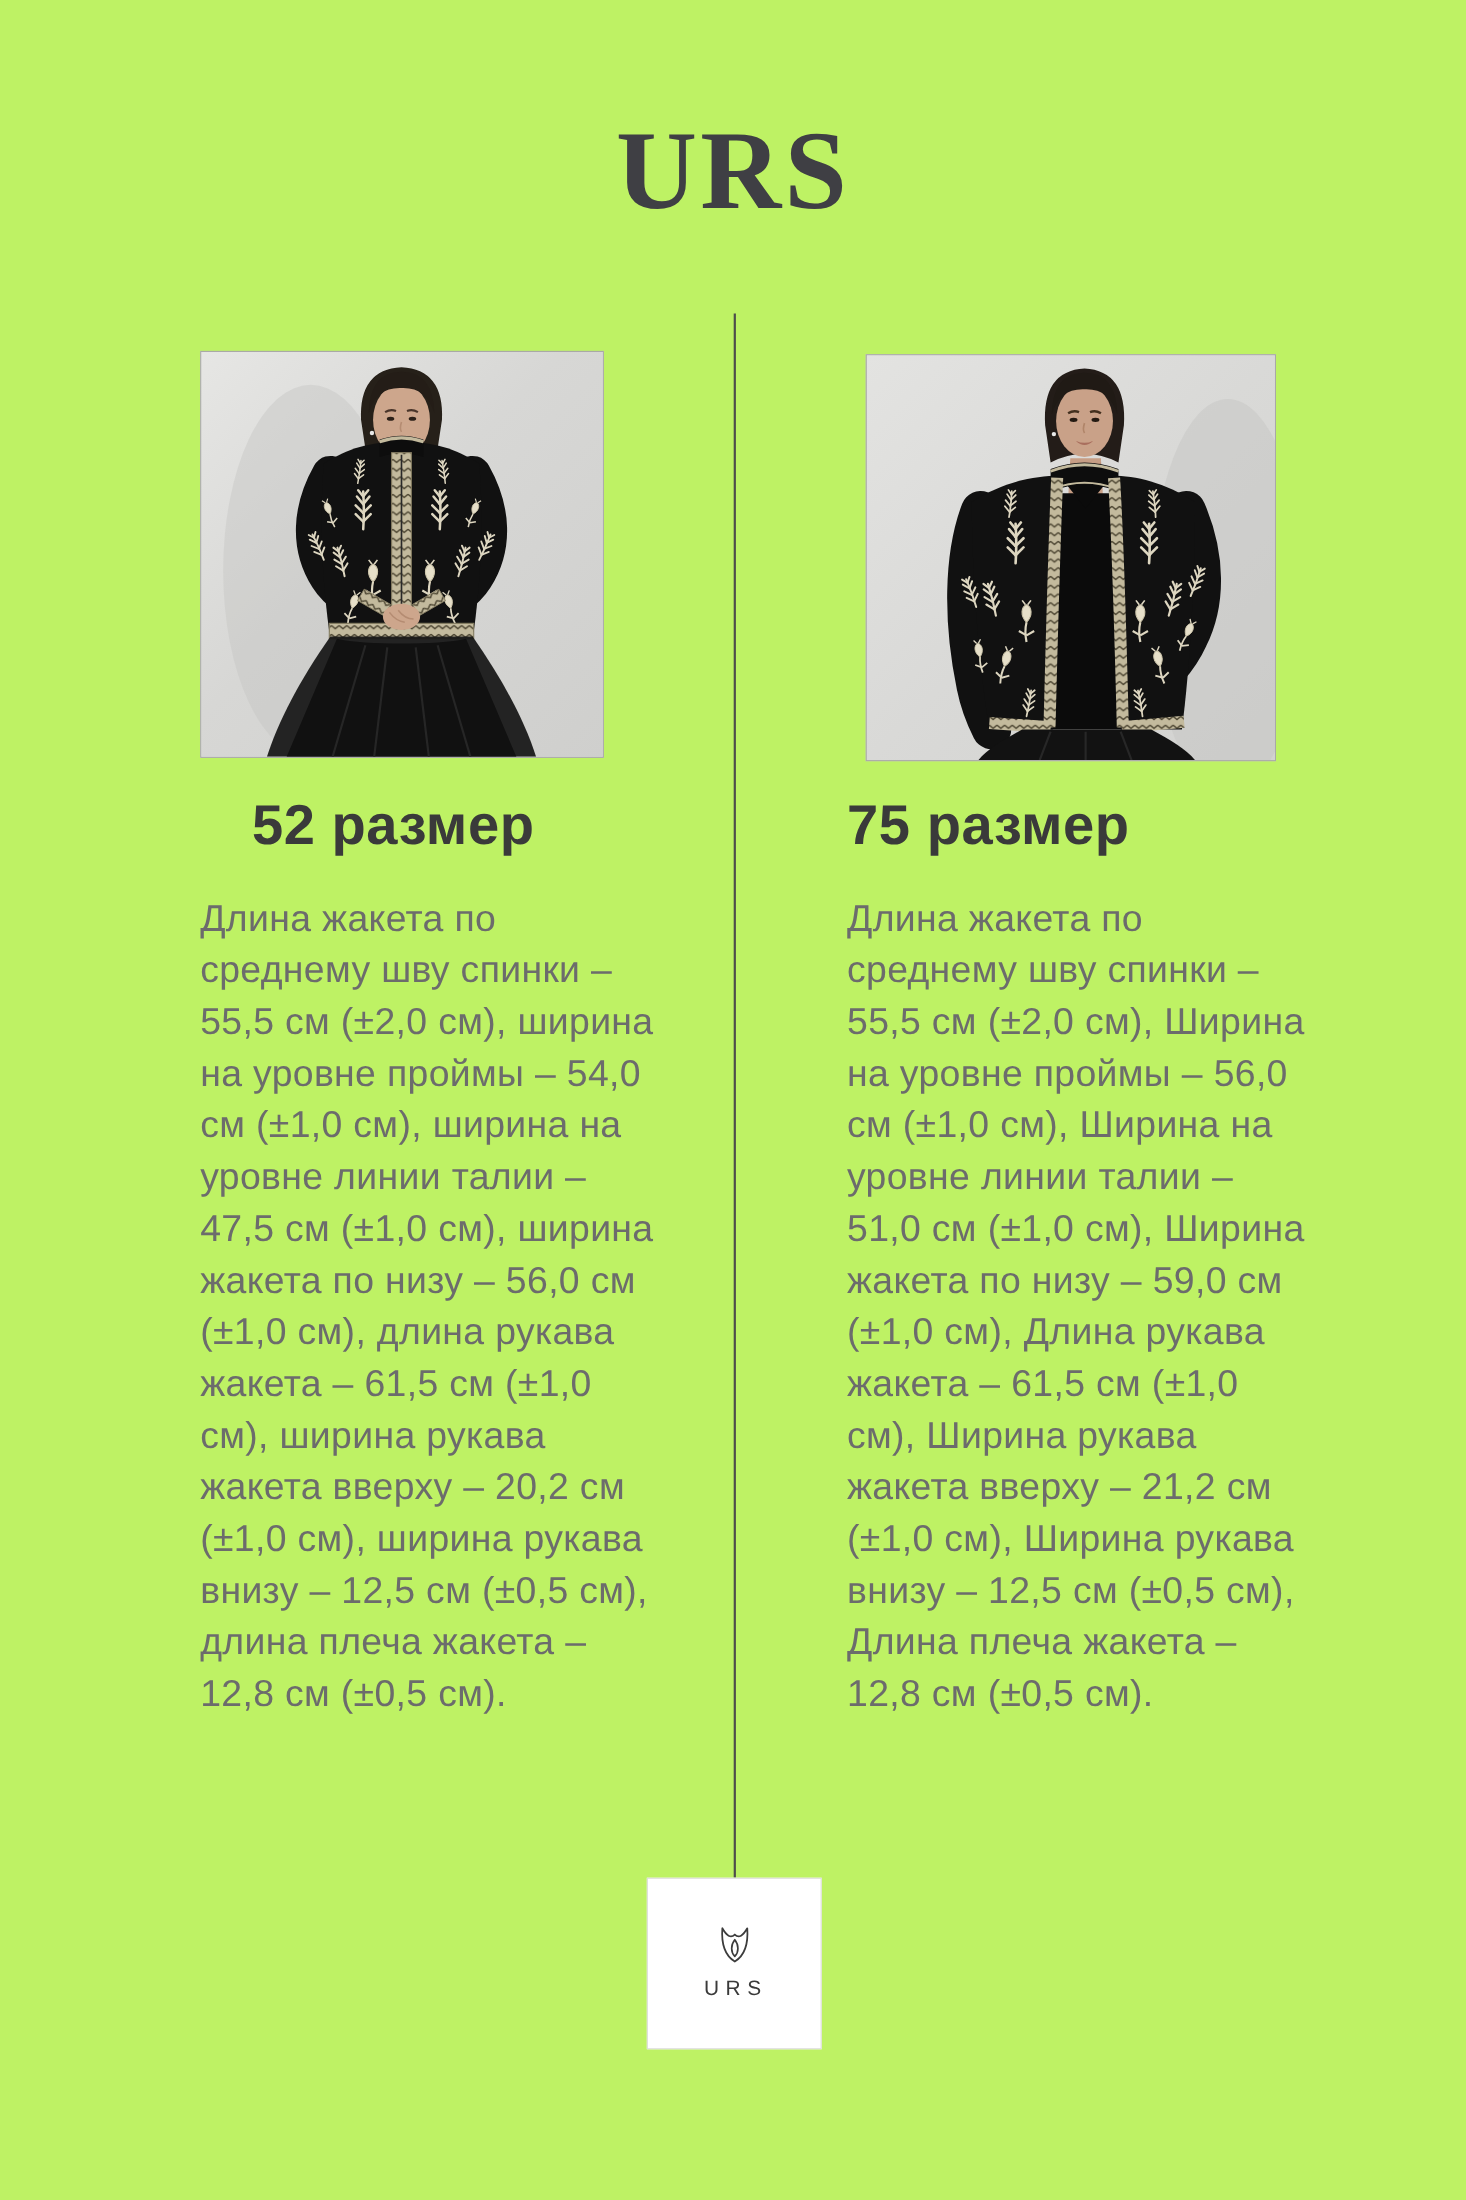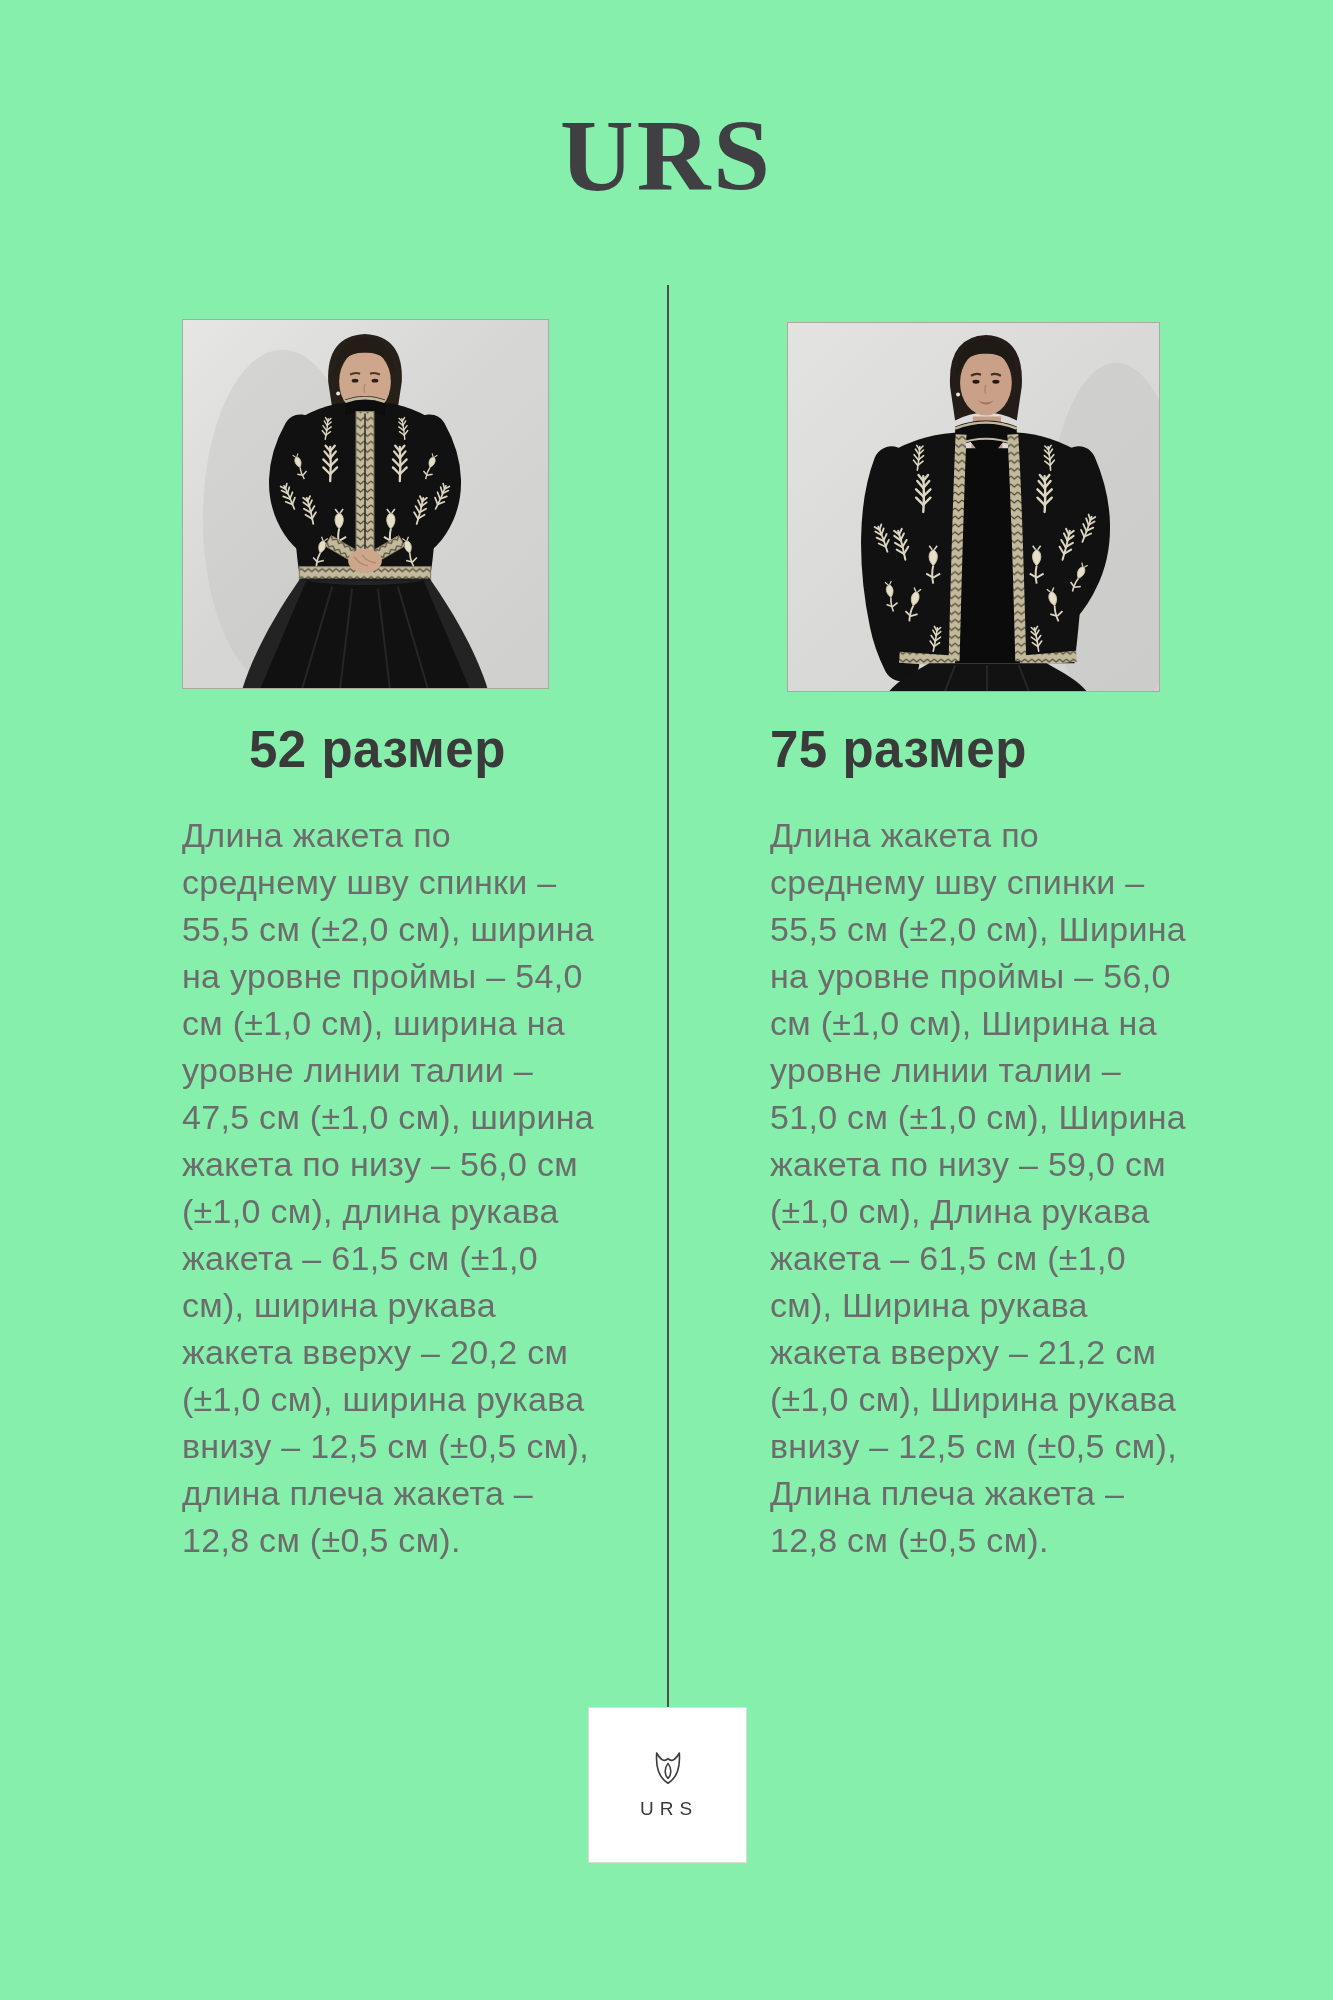--- a/index.html
+++ b/index.html
@@ -1,19 +1,19 @@
 <!DOCTYPE html>
 <html><head>
 <meta charset="utf-8">
 <style>
   html,body{margin:0;padding:0;background:#ffffff;}
   .page{
     position:relative;
     width:1333px;height:2000px;
-    background:#86efac;
+    background:#bef264;
     overflow:hidden;
     font-family:"Liberation Sans", sans-serif;
     text-decoration:underline;
   }
   .brand-logo{
     position:absolute;
     left:0;top:100px;width:1333px;
     text-align:center;
     font-family:"Liberation Serif", serif;
     font-size:102px;line-height:1.1;
@@ -39,21 +39,21 @@
   .photo-right{left:787px;top:322px;width:373px;height:370px;}
   .size-heading{
     position:absolute;
     margin:0;
     font-size:51px;
     font-weight:700;
     color:#3a3a3a;
     letter-spacing:0.5px;
     line-height:1;
   }
-  .size-heading.left{left:229px;top:724px;margin-left:20px;}
+  .size-heading.left{left:229px;top:724px;}
   .size-heading.right{left:770px;top:724px;}
   .size-desc{
     position:absolute;
     margin:0;
     font-size:34px;
     line-height:47px;
     font-weight:400;
     color:#6c6c6c;
     letter-spacing:0.3px;
   }

